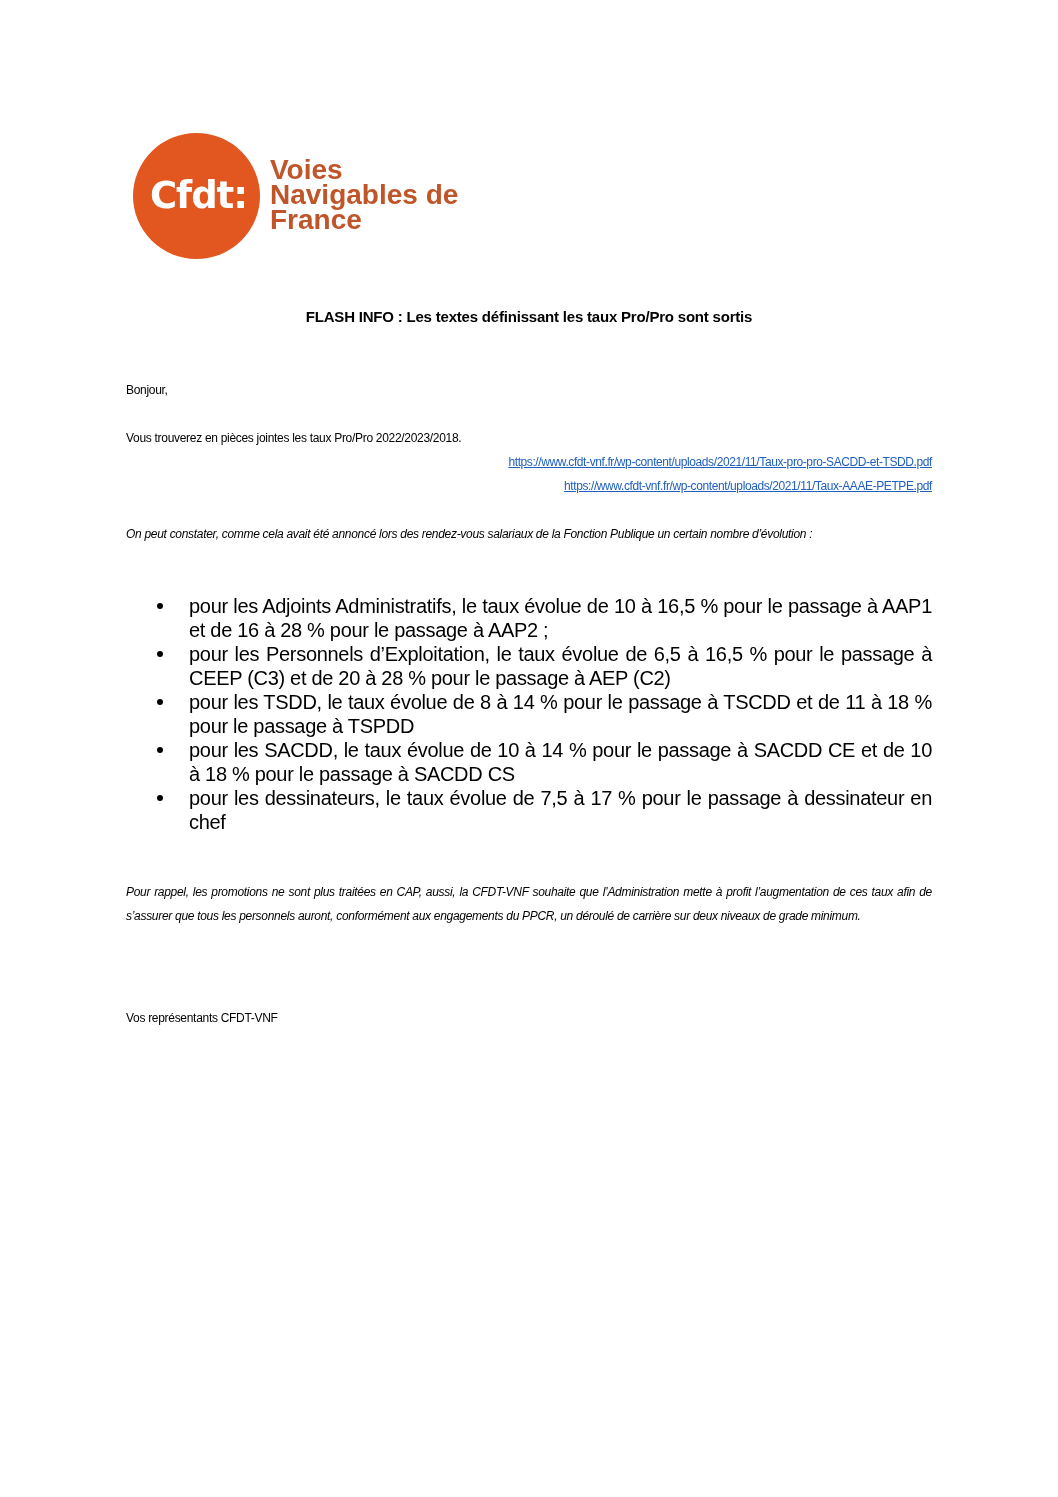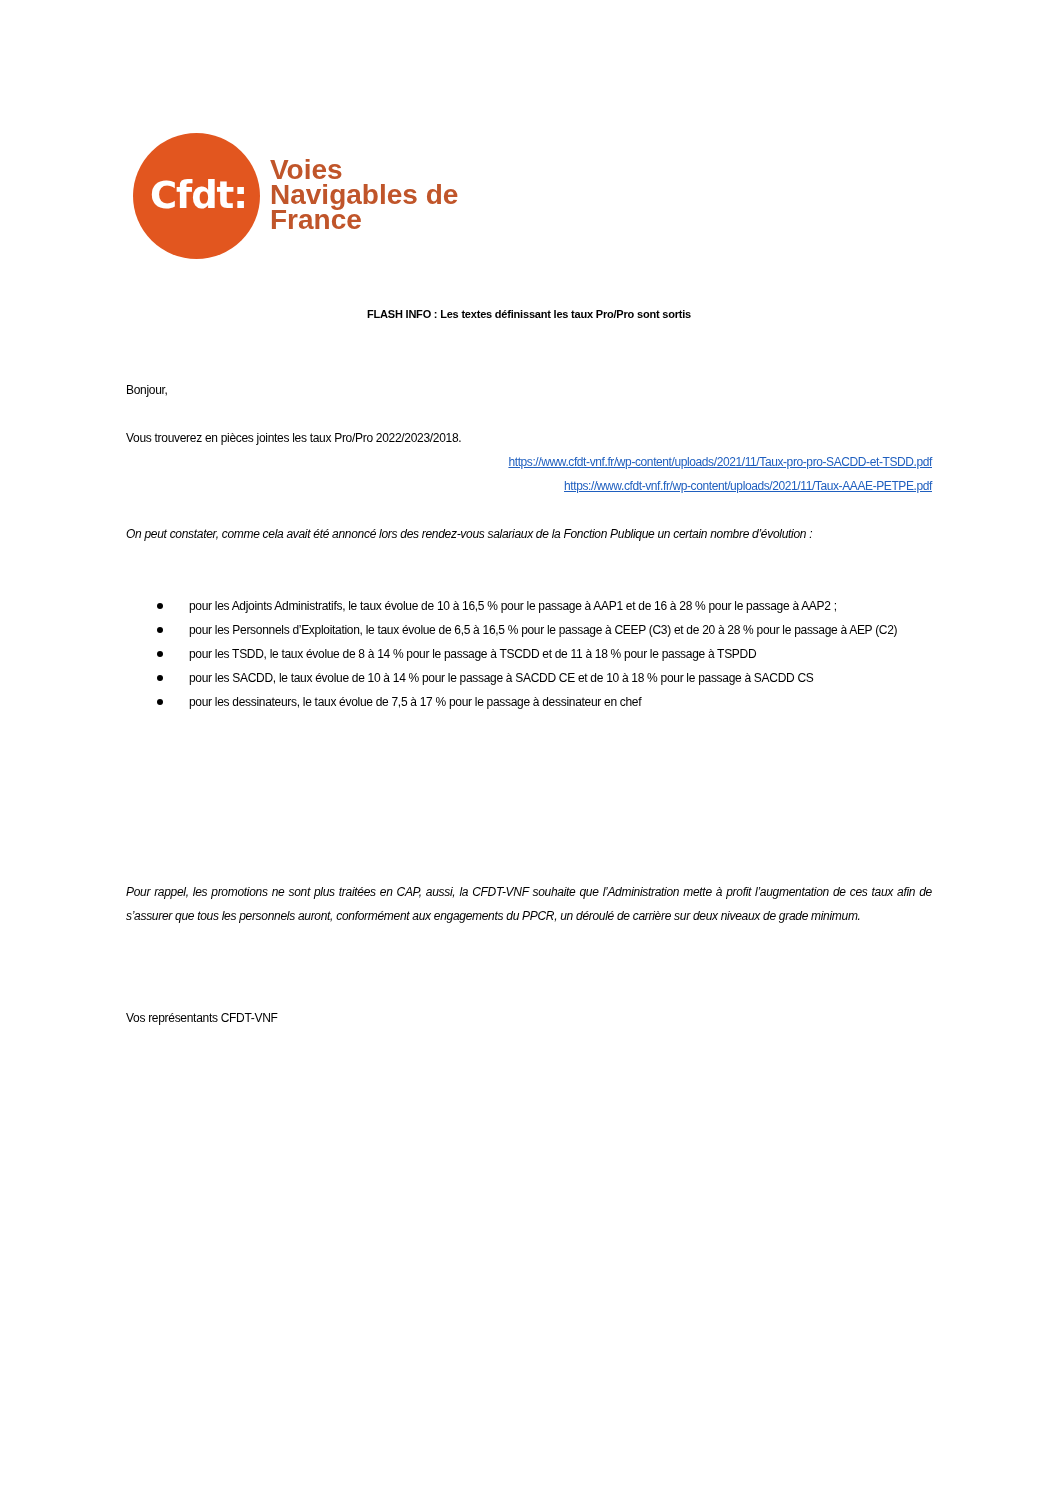--- a/index.html
+++ b/index.html
@@ -65,21 +65,21 @@
     .logo-side div { white-space: nowrap; }
 
     
     .doc-title {
       position: absolute;
       left: 0;
       width: 1058px;
       top: 308px;
       text-align: center;
       font-weight: bold;
-      font-size: 11px;
+      font-size: 15px;
       letter-spacing: -0.2px;
     }
     .text {
       position: absolute;
       left: 126px;
       width: 806px;
       font-size: 12px;
       line-height: 24px;
       letter-spacing: -0.3px;
     }
@@ -93,21 +93,21 @@
       text-align: right;
     }
     .bullets {
       position: absolute;
       left: 126px;
       width: 806px;
       top: 594px;
       margin: 0;
       padding: 0;
       list-style: none;
-      font-size: 12px;
+      font-size: 20px;
       line-height: 24px;
       letter-spacing: -0.3px;
     }
     .bullets li {
       position: relative;
       padding-left: 63px;
       text-align: justify;
       text-align-last: left;
     }
     .bullet-dot {

